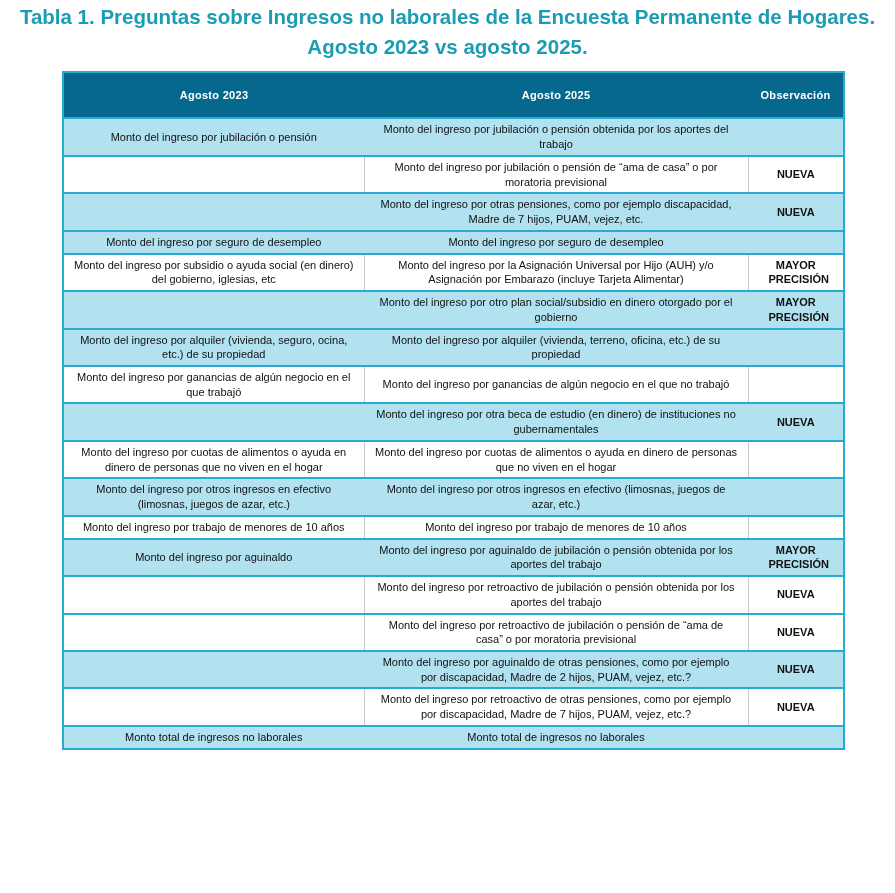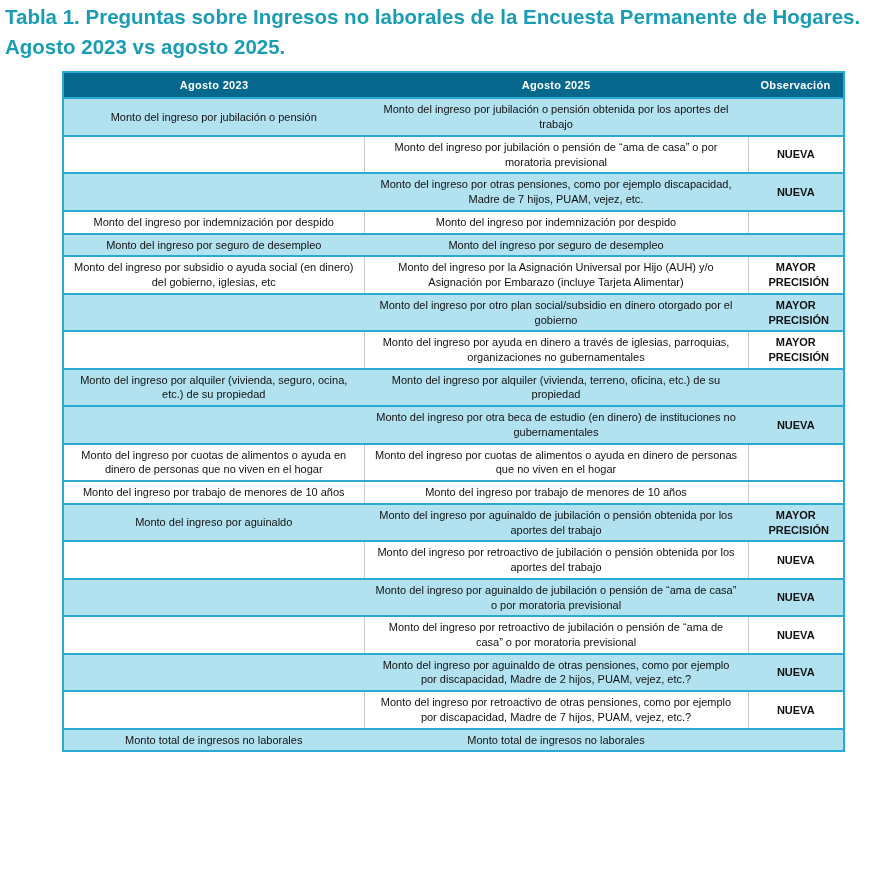--- a/index.html
+++ b/index.html
@@ -15,39 +15,40 @@
   html,body{margin:0;padding:0;}
   body{
     width:895px;height:893px;overflow:hidden;background:#ffffff;
     font-family:"Liberation Sans", sans-serif;color:var(--text);
   }
   .title{
     color:var(--title-color);
     font-weight:bold;
     font-size:20.5px;
     line-height:1.45;
+    text-align:center;
     margin:2px auto 10px auto;
     max-width:885px;
   }
   table{
     border-collapse:collapse;
     margin-left:62px;
     width:781px;
     table-layout:fixed;
     border:2px solid var(--border-cyan);
   }
   col.c1{width:301px;}
   col.c2{width:384px;}
   col.c3{width:96px;}
   th{
     background:var(--header-bg);
     color:var(--header-text);
     font-size:11px;
     font-weight:bold;
-    padding:6px 4px;
+    padding:16px 4px;
     text-align:center;
     letter-spacing:.3px;
   }
   td{
     font-size:11px;
     line-height:1.34;
     padding:3px 10px;
     text-align:center;
     vertical-align:middle;
     border-top:2px solid var(--border-cyan);
@@ -85,78 +86,73 @@
       <tr>
         <td></td>
         <td>Monto del ingreso por jubilación o pensión de “ama de casa” o por moratoria previsional</td>
         <td class="obs">NUEVA</td>
       </tr>
       <tr class="shaded">
         <td></td>
         <td>Monto del ingreso por otras pensiones, como por ejemplo discapacidad, Madre de 7 hijos, PUAM, vejez, etc.</td>
         <td class="obs">NUEVA</td>
       </tr>
-      <tr>
-        <td>Monto del ingreso por indemnización por despido</td>
-        <td>Monto del ingreso por indemnización por despido</td>
-        <td class="obs"></td>
-      </tr>
       <tr class="shaded">
         <td>Monto del ingreso por seguro de desempleo</td>
         <td>Monto del ingreso por seguro de desempleo</td>
         <td class="obs"></td>
       </tr>
       <tr>
         <td>Monto del ingreso por subsidio o ayuda social (en dinero) del gobierno, iglesias, etc</td>
         <td>Monto del ingreso por la Asignación Universal por Hijo (AUH) y/o Asignación por Embarazo (incluye Tarjeta Alimentar)</td>
         <td class="obs">MAYOR PRECISIÓN</td>
       </tr>
       <tr class="shaded">
         <td></td>
         <td>Monto del ingreso por otro plan social/subsidio en dinero otorgado por el gobierno</td>
         <td class="obs">MAYOR PRECISIÓN</td>
       </tr>
-      <tr>
-        <td></td>
-        <td>Monto del ingreso por ayuda en dinero a través de iglesias, parroquias, organizaciones no gubernamentales</td>
-        <td class="obs">MAYOR PRECISIÓN</td>
-      </tr>
       <tr class="shaded">
         <td>Monto del ingreso por alquiler (vivienda, seguro, ocina, etc.) de su propiedad</td>
         <td>Monto del ingreso por alquiler (vivienda, terreno, oficina, etc.) de su propiedad</td>
+        <td class="obs"></td>
+      </tr>
+      <tr>
+        <td>Monto del ingreso por ganancias de algún negocio en el que trabajó</td>
+        <td>Monto del ingreso por ganancias de algún negocio en el que no trabajó</td>
         <td class="obs"></td>
       </tr>
       <tr class="shaded">
         <td></td>
         <td>Monto del ingreso por otra beca de estudio (en dinero) de instituciones no gubernamentales</td>
         <td class="obs">NUEVA</td>
       </tr>
       <tr>
         <td>Monto del ingreso por cuotas de alimentos o ayuda en dinero de personas que no viven en el hogar</td>
         <td>Monto del ingreso por cuotas de alimentos o ayuda en dinero de personas que no viven en el hogar</td>
+        <td class="obs"></td>
+      </tr>
+      <tr class="shaded">
+        <td>Monto del ingreso por otros ingresos en efectivo (limosnas, juegos de azar, etc.)</td>
+        <td>Monto del ingreso por otros ingresos en efectivo (limosnas, juegos de azar, etc.)</td>
         <td class="obs"></td>
       </tr>
       <tr>
         <td>Monto del ingreso por trabajo de menores de 10 años</td>
         <td>Monto del ingreso por trabajo de menores de 10 años</td>
         <td class="obs"></td>
       </tr>
       <tr class="shaded">
         <td>Monto del ingreso por aguinaldo</td>
         <td>Monto del ingreso por aguinaldo de jubilación o pensión obtenida por los aportes del trabajo</td>
         <td class="obs">MAYOR PRECISIÓN</td>
       </tr>
       <tr>
         <td></td>
         <td>Monto del ingreso por retroactivo de jubilación o pensión obtenida por los aportes del trabajo</td>
-        <td class="obs">NUEVA</td>
-      </tr>
-      <tr class="shaded">
-        <td></td>
-        <td>Monto del ingreso por aguinaldo de jubilación o pensión de “ama de casa” o por moratoria previsional</td>
         <td class="obs">NUEVA</td>
       </tr>
       <tr>
         <td></td>
         <td>Monto del ingreso por retroactivo de jubilación o pensión de “ama de casa” o por moratoria previsional</td>
         <td class="obs">NUEVA</td>
       </tr>
       <tr class="shaded">
         <td></td>
         <td>Monto del ingreso por aguinaldo de otras pensiones, como por ejemplo por discapacidad, Madre de 2 hijos, PUAM, vejez, etc.?</td>

